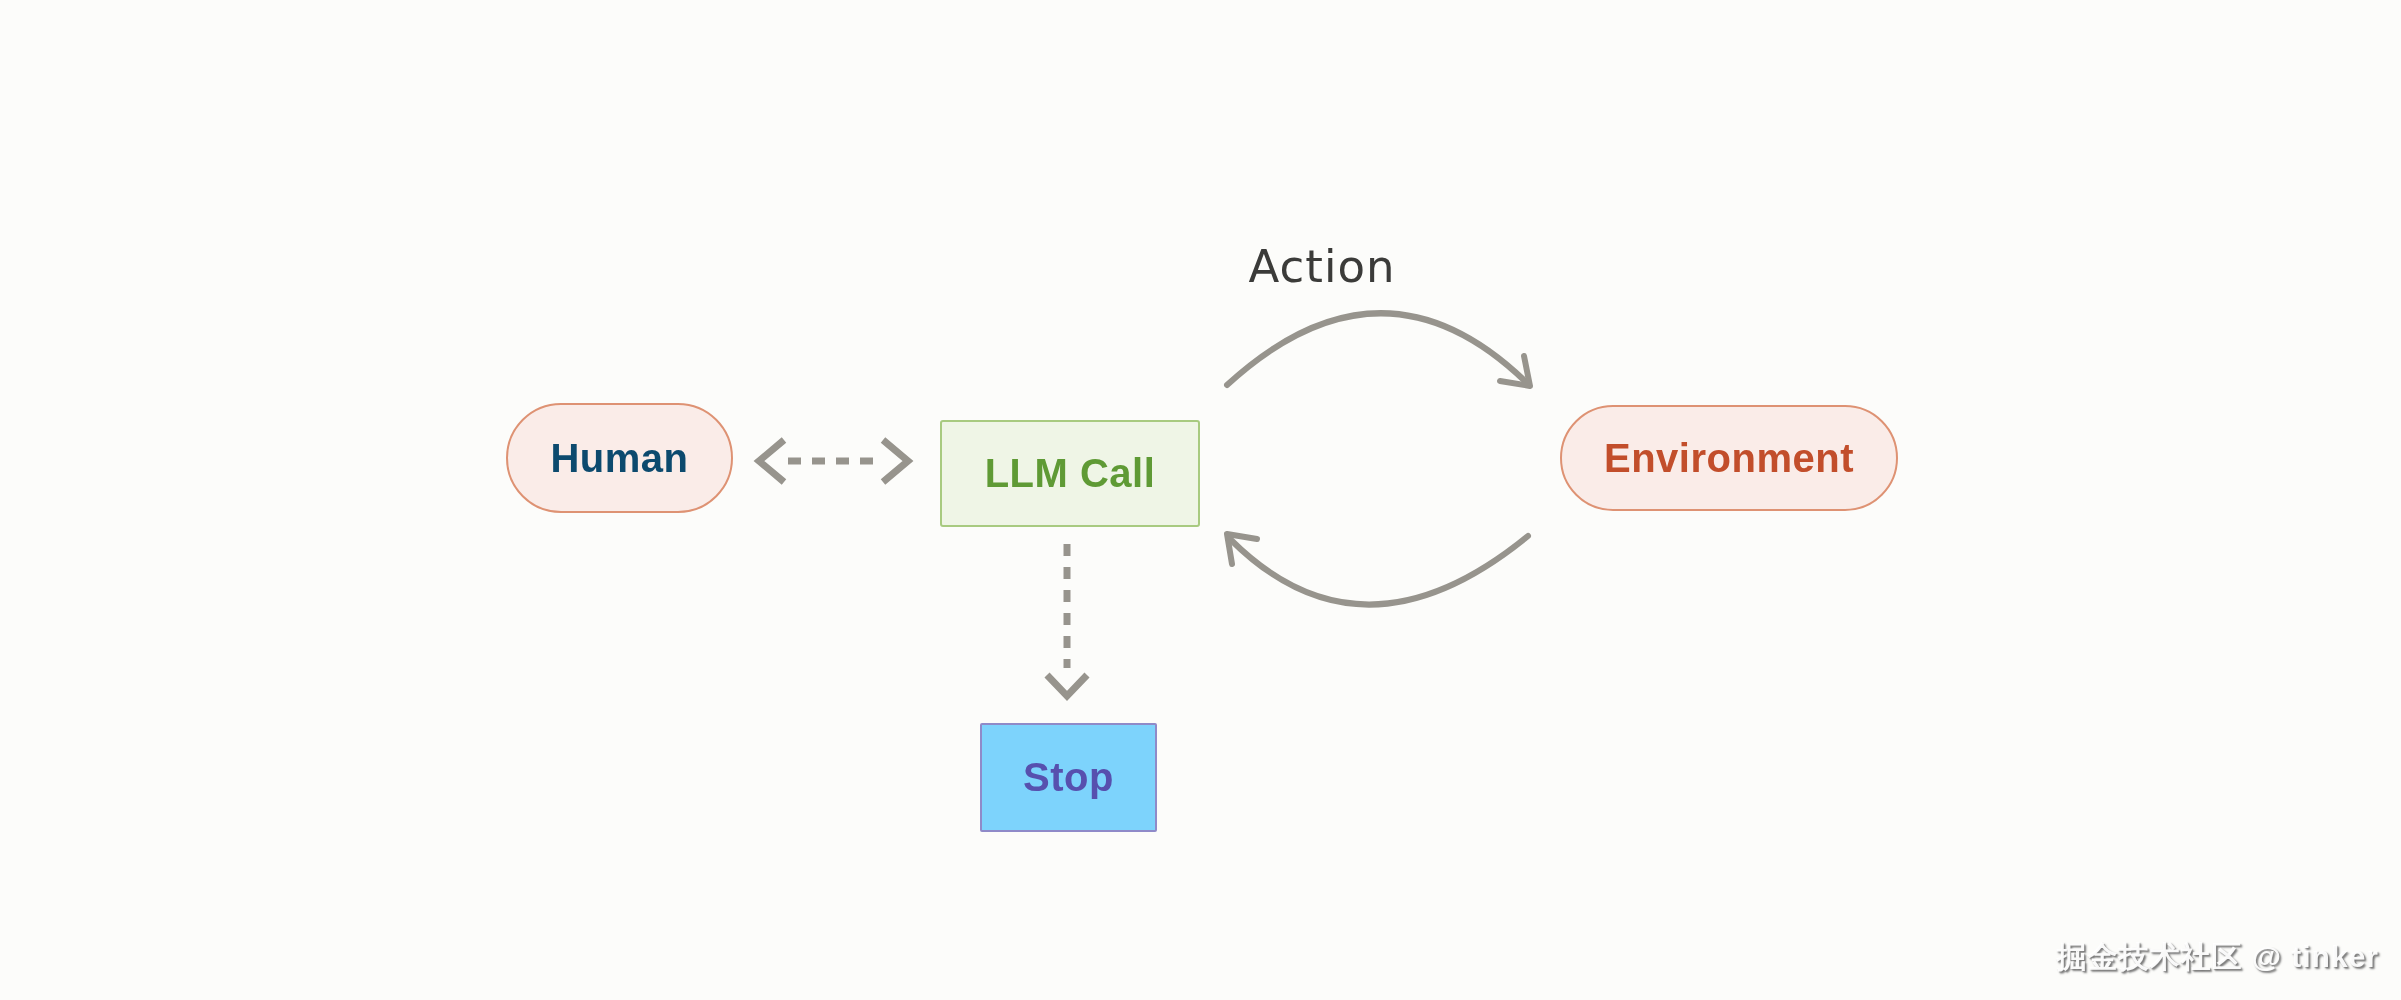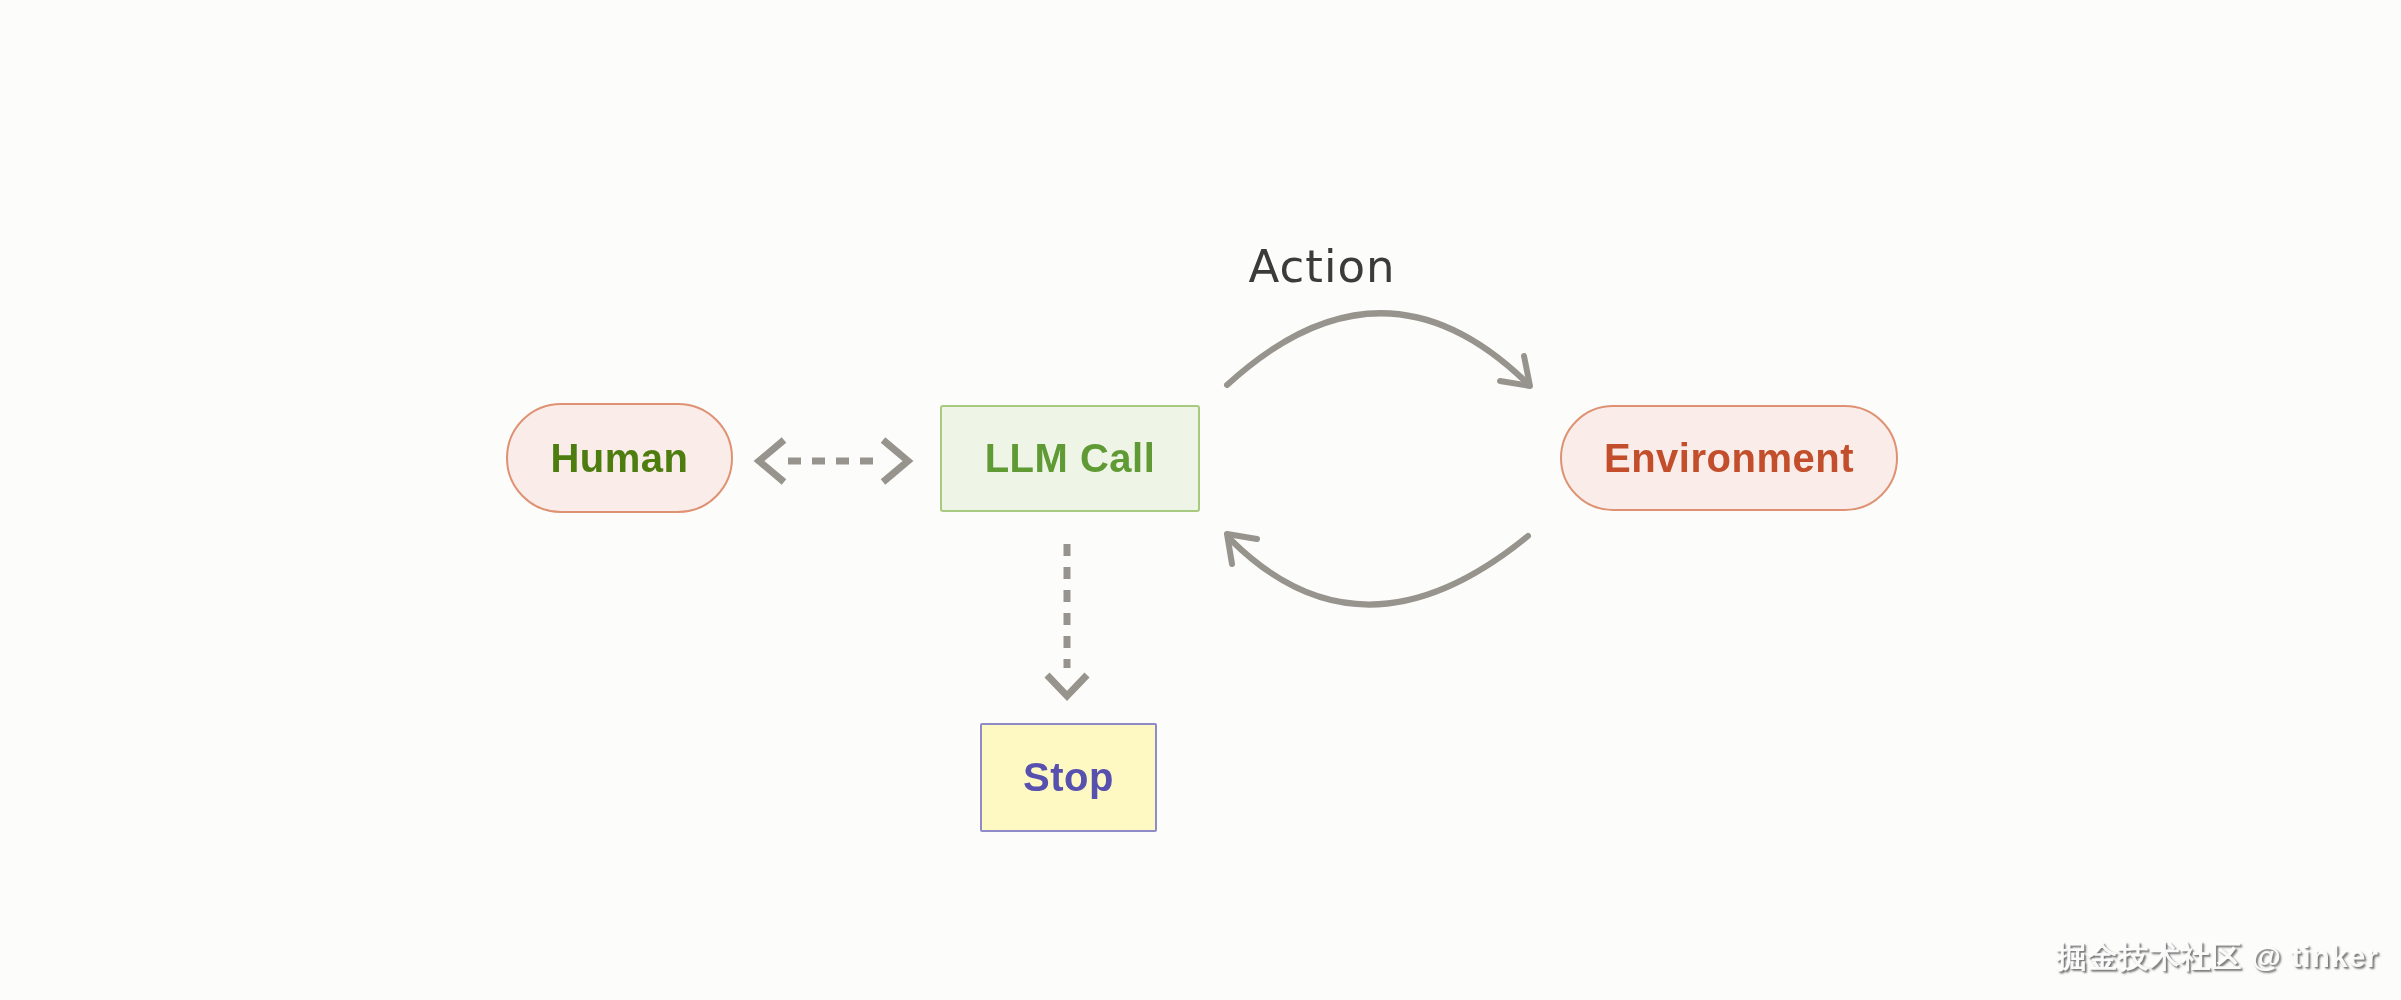--- a/index.html
+++ b/index.html
@@ -30,21 +30,21 @@
     letter-spacing: 0.5px;
   }
   .node-human {
     left: 506px; top: 403px;
     width: 227px; height: 110px;
     border-radius: 55px;
     border: 2px solid;
     font-size: 40px;
   }
   .node-llm-call {
-    left: 940px; top: 405px;
+    left: 940px; top: 420px;
     width: 260px; height: 107px;
     border-radius: 3px;
     border: 2px solid;
     font-size: 40px;
   }
   .node-environment {
     left: 1560px; top: 405px;
     width: 338px; height: 106px;
     border-radius: 54px;
     border: 2px solid;
@@ -113,33 +113,33 @@
       <polyline class="arrow-stroke" points="1524,356 1530,386 1500,381" stroke-width="6"></polyline>
     </g>
 
     
     <g stroke-linecap="round" stroke-linejoin="round">
       <path class="arrow-stroke" d="M 1528 536 Q 1363 671 1231 540" stroke-width="6"></path>
       <polyline class="arrow-stroke" points="1232,564 1227,534 1257,539" stroke-width="6"></polyline>
     </g>
   </svg>
 
-  <div class="node node-human" style="background-color: rgb(250, 236, 232); border-color: rgb(222, 146, 115); color: #4d7c0f;">
+  <div class="node node-human" style="background-color: rgb(250, 236, 232); border-color: rgb(222, 146, 115); color: #0c4a6e;">
     <span>Human</span>
   </div>
 
   <div class="node node-llm-call" style="background-color: rgb(239, 245, 230); border-color: rgb(168, 202, 128); color: rgb(95, 154, 53);">
     <span>LLM Call</span>
   </div>
 
   <div class="node node-environment" style="background-color: rgb(250, 236, 232); border-color: rgb(222, 146, 115); color: rgb(194, 78, 43);">
     <span>Environment</span>
   </div>
 
-  <div class="node node-stop" style="background-color: #fef9c3; border-color: rgb(143, 138, 200); color: rgb(87, 80, 174);">
+  <div class="node node-stop" style="background-color: #7dd3fc; border-color: rgb(143, 138, 200); color: rgb(87, 80, 174);">
     <span>Stop</span>
   </div>
 
   <div class="edge-label edge-label-action">Action</div>
 
 
   <div class="watermark">掘金技术社区 @ tinker</div>
 
 </div>
 

